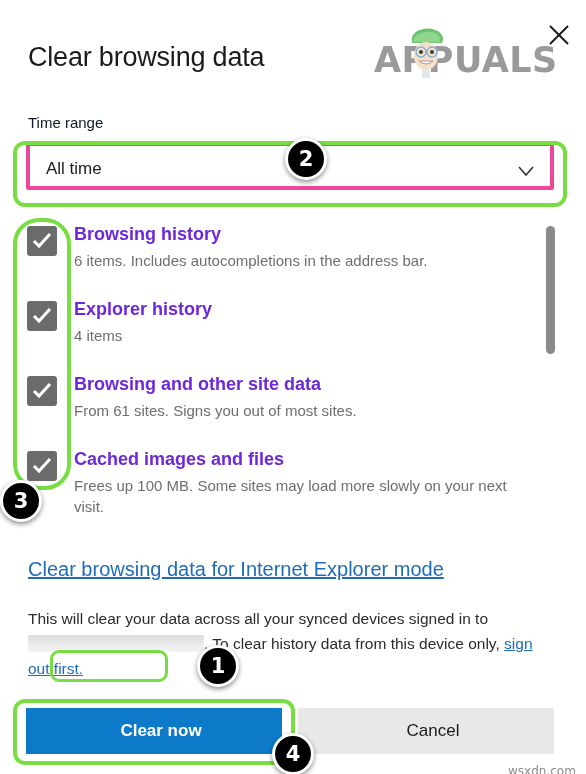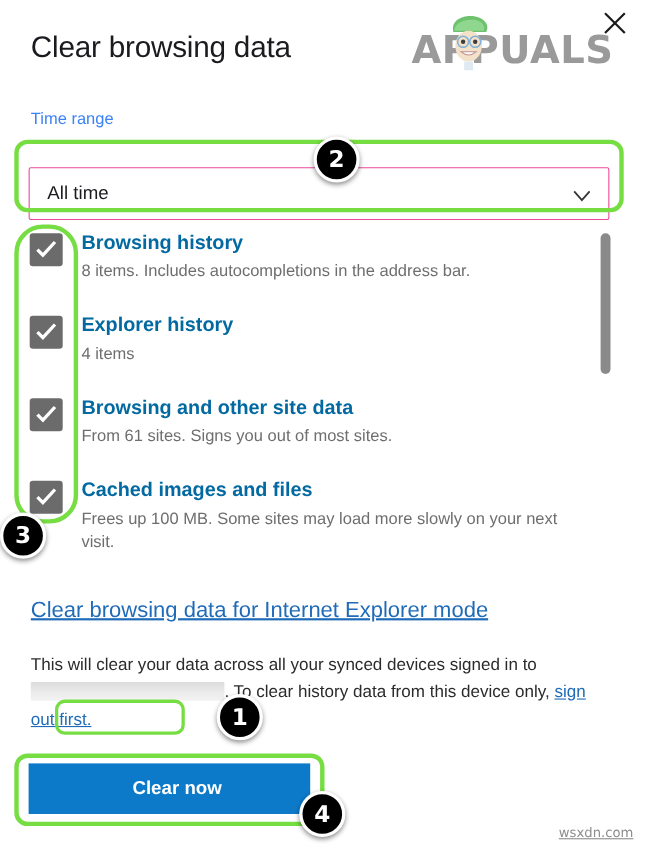--- a/index.html
+++ b/index.html
@@ -10,20 +10,21 @@
     background: #ffffff;
     font-family: "Liberation Sans", "DejaVu Sans", sans-serif;
     overflow: hidden;
   }
 
   #root {
     position: relative;
     width: 586px;
     height: 750px;
     background: #ffffff;
+    margin-top: 14px;
   }
 
   
   .dialog-title {
     position: absolute;
     left: 28px;
     top: 28px;
     font-size: 27px;
     font-weight: 400;
     color: #1b1b1f;
@@ -66,30 +67,30 @@
     cursor: pointer;
   }
   .close-btn svg { display: block; }
 
   
   .field-label {
     position: absolute;
     left: 28px;
     top: 100px;
     font-size: 15px;
-    color: #3b82f6;
+    color: #0f172a;
   }
 
   .select-box {
     position: absolute;
     left: 26px;
-    top: 152px;
+    top: 128px;
     width: 528px;
     height: 48px;
-    border: 1px solid #ec4899;
+    border: 4px solid #ec4899;
     background: #ffffff;
     border-radius: 2px;
     cursor: pointer;
   }
   .select-value {
     position: absolute;
     left: 16px;
     top: 13px;
     font-size: 17px;
     color: #1b1b1f;
@@ -138,21 +139,21 @@
     border-radius: 3px;
     cursor: pointer;
   }
   .cb svg { position: absolute; left: 5px; top: 6px; }
   .row-title {
     position: absolute;
     left: 74px;
     top: 0px;
     font-size: 18px;
     font-weight: 700;
-    color: #0369a1;
+    color: #6d28d9;
     white-space: nowrap;
   }
   .row-sub {
     position: absolute;
     left: 74px;
     top: 26px;
     width: 450px;
     font-size: 15px;
     color: #6e6e6e;
     line-height: 21px;
@@ -312,21 +313,21 @@
 
   <div class="list">
 
     <div class="row" style="top:10px;">
       <div class="cb">
         <svg width="20" height="18" viewBox="0 0 20 18">
             <polyline points="2,9 7,14 18,2" fill="none" stroke="#ffffff" stroke-width="3"></polyline>
           </svg>
       </div>
       <div class="row-title">Browsing history</div>
-      <div class="row-sub">8 items. Includes autocompletions in the address bar.</div>
+      <div class="row-sub">6 items. Includes autocompletions in the address bar.</div>
     </div>
 
     <div class="row" style="top:85px;">
       <div class="cb">
         <svg width="20" height="18" viewBox="0 0 20 18">
             <polyline points="2,9 7,14 18,2" fill="none" stroke="#ffffff" stroke-width="3"></polyline>
           </svg>
       </div>
       <div class="row-title">Explorer history</div>
       <div class="row-sub">4 items</div>
@@ -363,20 +364,21 @@
   <a class="ie-link">Clear browsing data for Internet Explorer mode</a>
 
   <div class="sync-text">
     <span>This will clear your data across all your synced devices signed in to</span>
     <span class="redaction"></span><span>. To clear history data from this device only,</span>
     <span class="signout-link">sign out first.</span>
   </div>
   <div class="hl hl-signout"></div>
 
   <button class="btn btn-primary">Clear now</button>
+  <button class="btn btn-secondary">Cancel</button>
   <div class="hl hl-clearnow"></div>
 
   <div class="badge badge-1">1</div>
   <div class="badge badge-2">2</div>
   <div class="badge badge-3">3</div>
   <div class="badge badge-4">4</div>
 
   <div class="watermark">wsxdn.com</div>
 
 </div>

